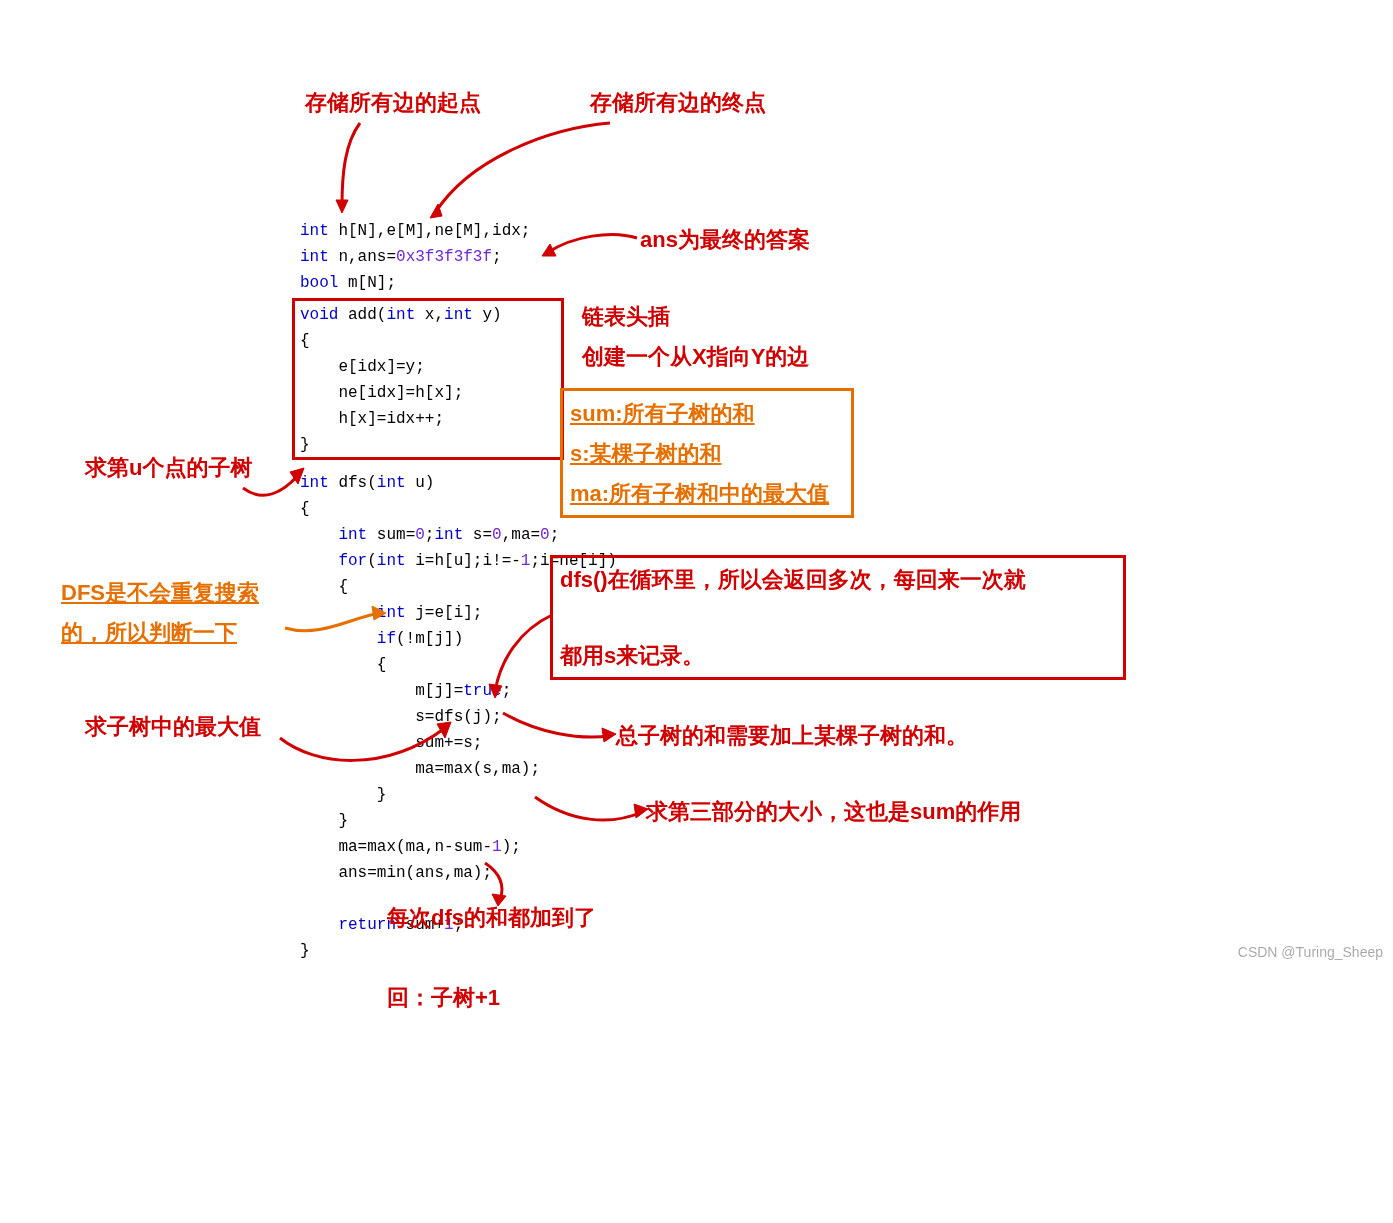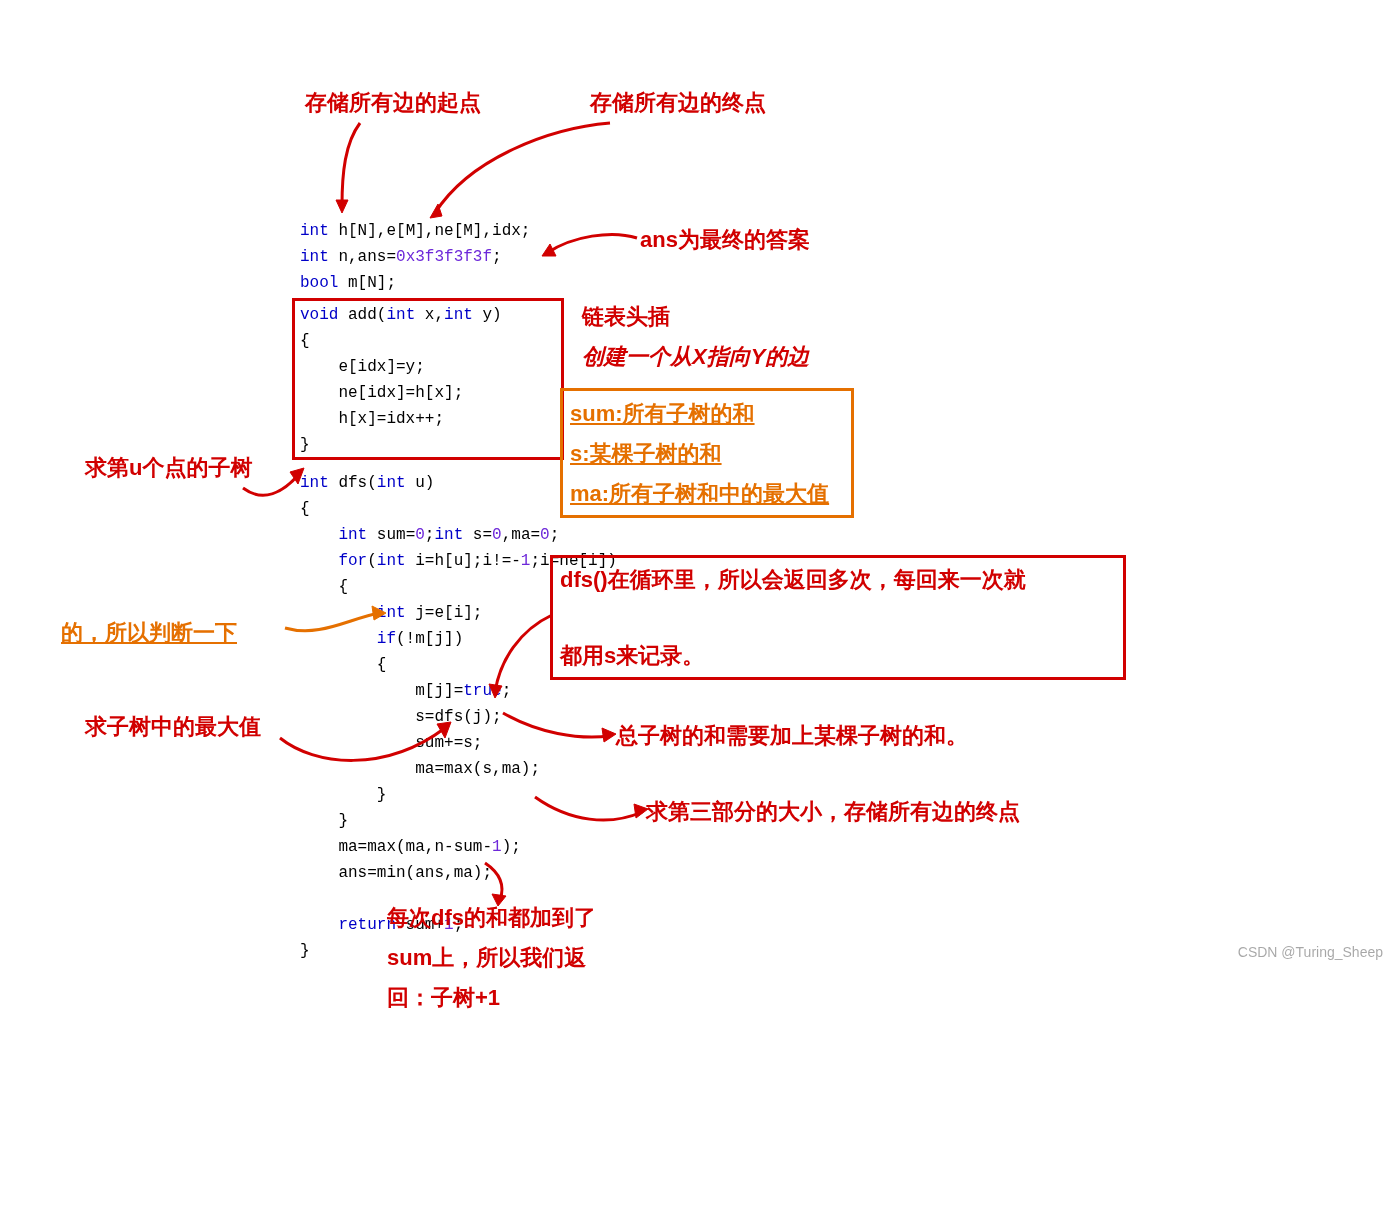--- a/index.html
+++ b/index.html
@@ -96,21 +96,21 @@
 
   <div class="box-red" style="left:292px; top:298px; width:272px; height:162px;"></div>
   <div class="code" style="top:302px;"><span class="kw">void</span> add(<span class="kw">int</span> x,<span class="kw">int</span> y)
 {
     e[idx]=y;
     ne[idx]=h[x];
     h[x]=idx++;
 }</div>
 
   <div class="anno red" style="left:582px; top:299px;">链表头插</div>
-  <div class="anno red" style="left:582px; top:339px;font-style:italic;">创建一个从X指向Y的边</div>
+  <div class="anno red" style="left:582px; top:339px;">创建一个从X指向Y的边</div>
 
   <div class="box-orange" style="left:560px; top:388px; width:294px; height:130px;"></div>
   <div class="anno orange" style="left:570px; top:396px;">sum:所有子树的和</div>
   <div class="anno orange" style="left:570px; top:436px;">s:某棵子树的和</div>
   <div class="anno orange" style="left:570px; top:476px;">ma:所有子树和中的最大值</div>
 
   <div class="anno red" style="left:85px; top:450px;">求第u个点的子树</div>
   <svg class="arrow red" style="left:238px; top:468px;" width="70" height="40">
     <path d="M5,20 C25,35 45,25 62,5"></path>
     <polygon points="66,0 52,4 60,16"></polygon>
@@ -129,20 +129,21 @@
             sum+=s;
             ma=max(s,ma);
         }
     }
     ma=max(ma,n-sum-<span class="num">1</span>);
     ans=min(ans,ma);
 
     <span class="kw">return</span> sum+<span class="num">1</span>;
 }</div>
 
+  <div class="anno orange" style="left:61px; top:575px;">DFS是不会重复搜索</div>
   <div class="anno orange" style="left:61px; top:615px;">的，所以判断一下</div>
   <svg class="arrow orange" style="left:280px; top:608px;" width="108" height="40">
     <path d="M5,20 C40,30 70,10 100,5"></path>
     <polygon points="106,5 92,-2 94,12"></polygon>
   </svg>
 
   <div class="box-red" style="left:550px; top:555px; width:576px; height:125px;"></div>
   <div class="anno red" style="left:560px; top:562px;">dfs()在循环里，所以会返回多次，每回来一次就</div>
   <div class="anno red" style="left:560px; top:638px;">都用s来记录。</div>
   <svg class="arrow red" style="left:490px; top:610px;" width="90" height="90">
@@ -155,29 +156,28 @@
     <path d="M5,40 C40,68 110,75 170,30"></path>
     <polygon points="176,24 162,26 170,40"></polygon>
   </svg>
 
   <div class="anno red" style="left:616px; top:718px;">总子树的和需要加上某棵子树的和。</div>
   <svg class="arrow red" style="left:498px; top:708px;" width="120" height="40">
     <path d="M5,5 C40,25 80,32 112,28"></path>
     <polygon points="118,26 104,20 106,34"></polygon>
   </svg>
 
-  <div class="anno red" style="left:646px; top:794px;">求第三部分的大小，存储所有边的终点</div>
+  <div class="anno red" style="left:646px; top:794px;">求第三部分的大小，这也是sum的作用</div>
   <svg class="arrow red" style="left:530px; top:792px;" width="120" height="40">
     <path d="M5,5 C40,30 80,34 112,20"></path>
     <polygon points="118,17 104,12 106,26"></polygon>
   </svg>
 
   <svg class="arrow red" style="left:480px; top:858px;" width="50" height="50">
     <path d="M5,5 C20,15 25,28 20,42"></path>
     <polygon points="18,48 12,36 26,38"></polygon>
   </svg>
   <div class="anno red" style="left:387px; top:900px;">每次dfs的和都加到了</div>
-  <div class="anno red" style="left:387px; top:940px;">sum上，所以我们返</div>
   <div class="anno red" style="left:387px; top:980px;">回：子树+1</div>
 
   <div class="watermark">CSDN @Turing_Sheep</div>
 
 </div>
 
 </body></html>

